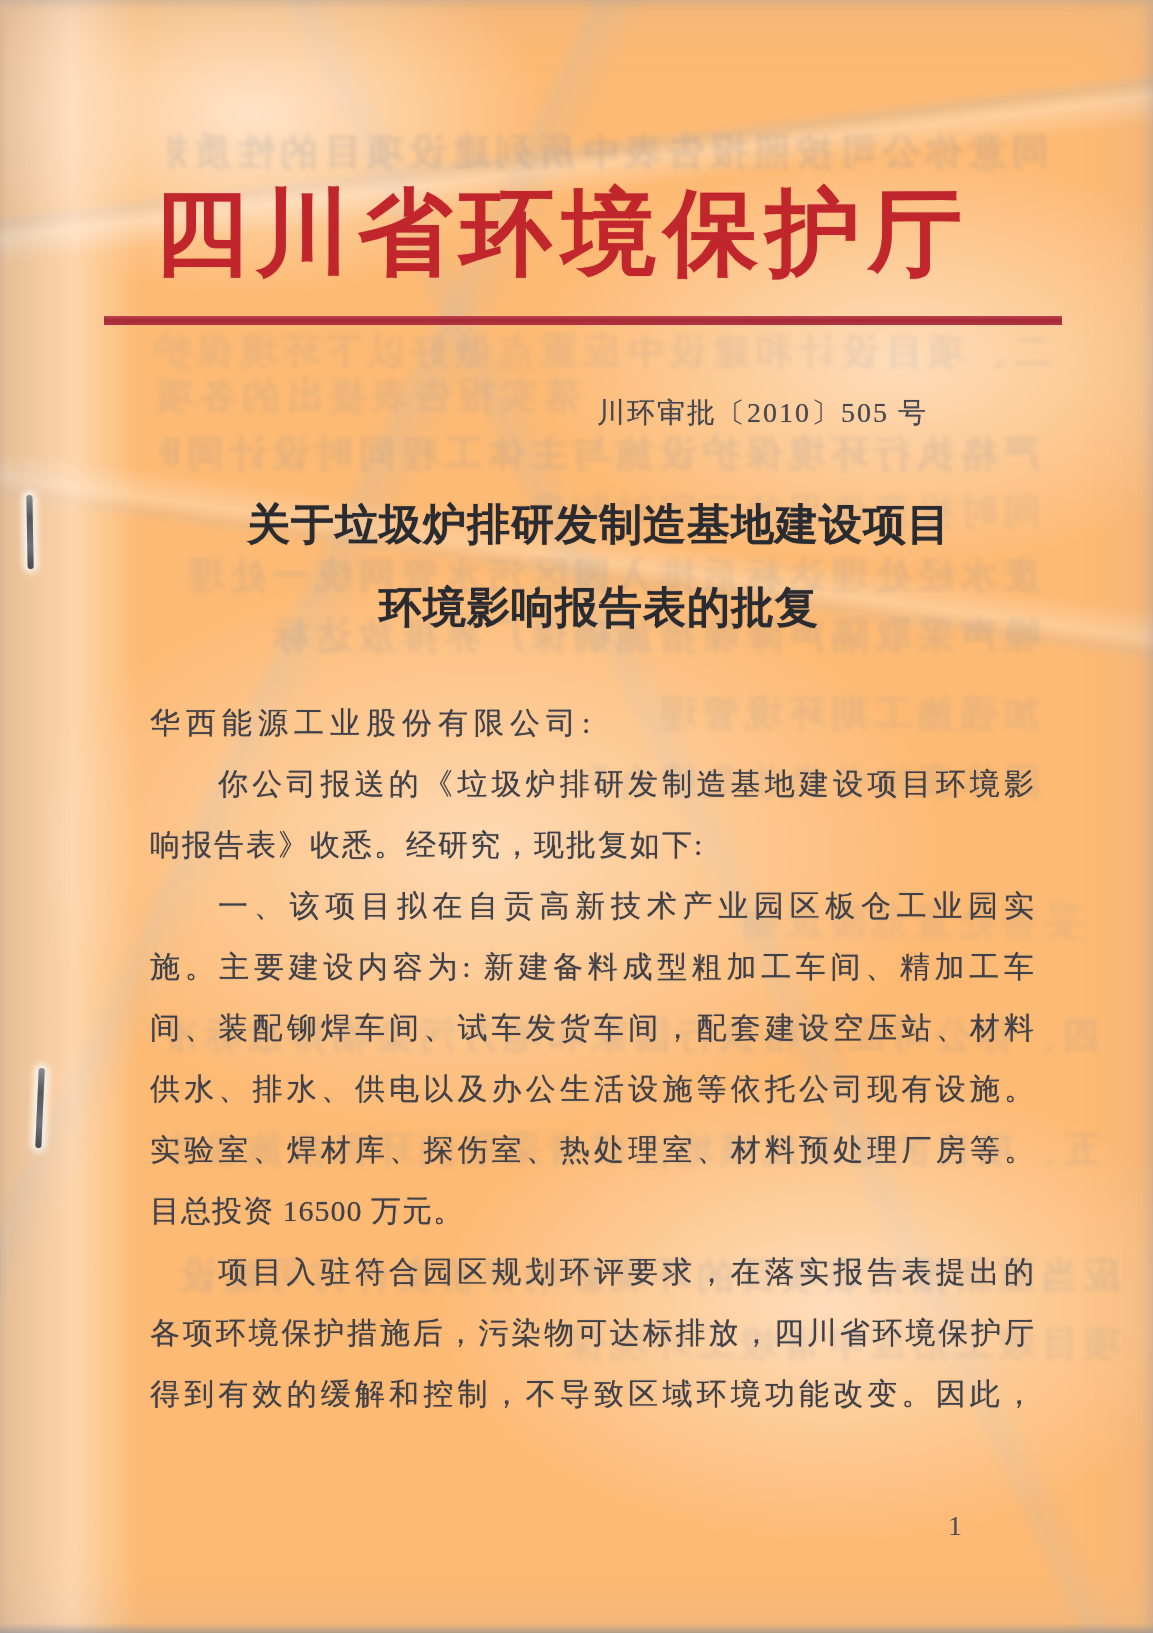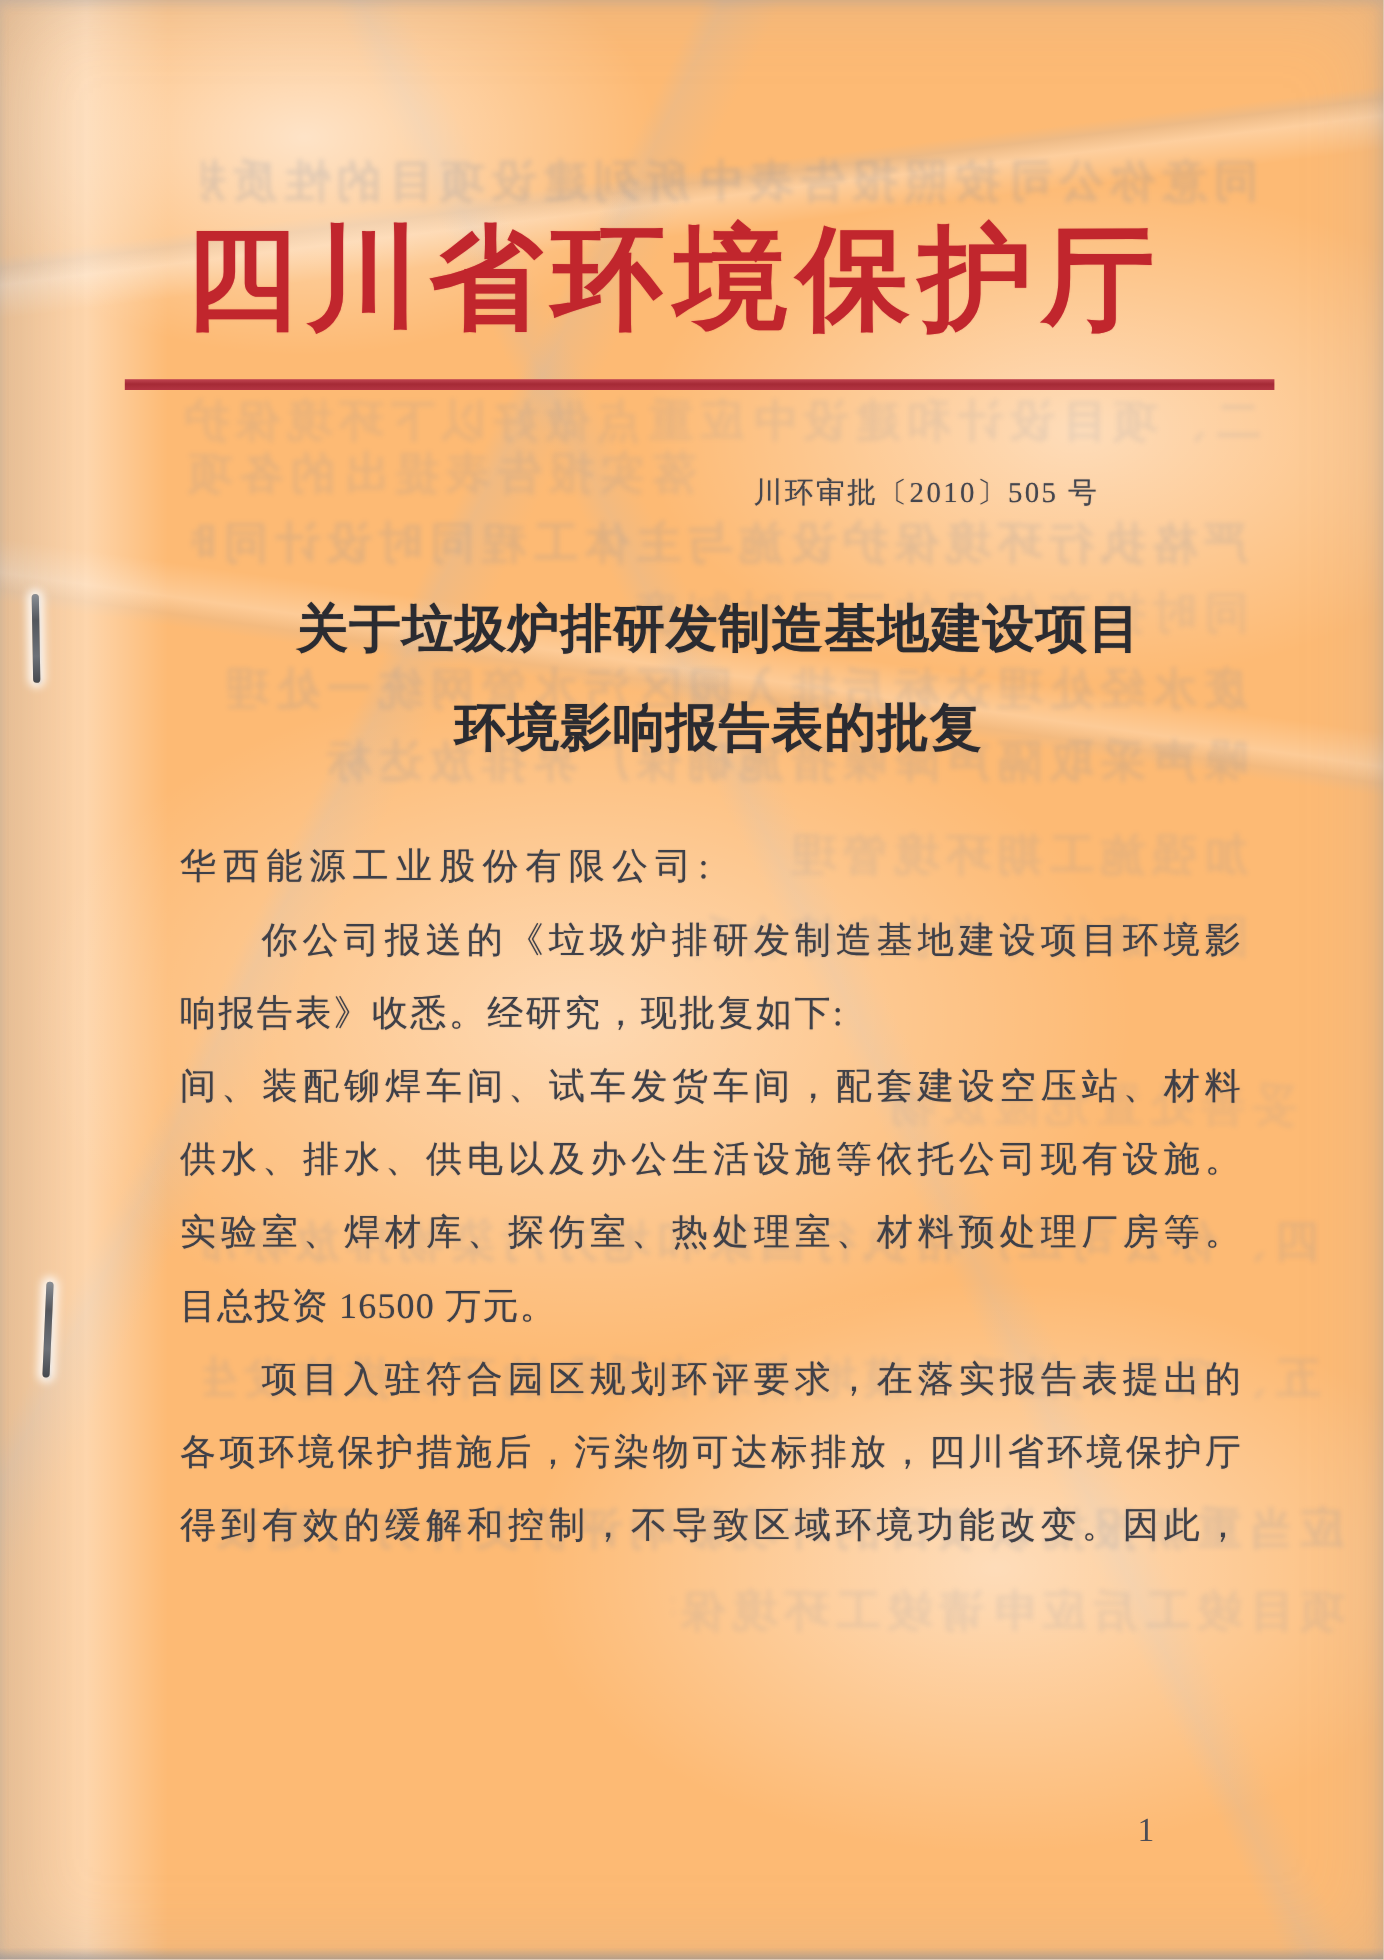--- a/index.html
+++ b/index.html
@@ -68,22 +68,22 @@
     font-size: 94px; font-weight: 700; letter-spacing: 8px; line-height: 1;
     color: #c1262d;
     text-shadow: 0 0 1px rgba(193,38,45,.55);
   }
   .rule {
     position: absolute; top: 316px; left: 104px; width: 958px; height: 9px;
     background: linear-gradient(to bottom, #c04450, #a52a36 45%, #b23442);
   }
 
   .docnum {
-    position: absolute; top: 394px; left: 628px;
-    font-size: 24px; letter-spacing: 2px; color: #45464e;
+    position: absolute; top: 394px; left: 597px;
+    font-size: 28px; letter-spacing: 2px; color: #45464e;
     text-shadow: 0 0 1px rgba(69,70,78,.5);
     white-space: nowrap;
   }
 
   .title {
     position: absolute; left: 110px; width: 950px;
     text-align: center;
     font-size: 43px; font-weight: 700; letter-spacing: 1px; line-height: 1.15;
     color: #2a2b31;
     text-shadow: 0 0 1px rgba(42,43,49,.5);
@@ -148,20 +148,22 @@
 
   <div class="docnum">川环审批〔2010〕505 号</div>
 
   <div class="title t1">关于垃圾炉排研发制造基地建设项目</div>
   <div class="title t2">环境影响报告表的批复</div>
 
   <div class="doc-body">
     <div class="line sp6">华西能源工业股份有限公司:</div>
     <div class="line ind fill">你公司报送的《垃圾炉排研发制造基地建设项目环境影</div>
     <div class="line sp2">响报告表》收悉。经研究，现批复如下:</div>
+    <div class="line ind fill">一、该项目拟在自贡高新技术产业园区板仓工业园实</div>
+    <div class="line fill">施。主要建设内容为: 新建备料成型粗加工车间、精加工车</div>
     <div class="line fill">间、装配铆焊车间、试车发货车间，配套建设空压站、材料</div>
     <div class="line fill">供水、排水、供电以及办公生活设施等依托公司现有设施。</div>
     <div class="line fill">实验室、焊材库、探伤室、热处理室、材料预处理厂房等。</div>
     <div class="line">目总投资 16500 万元。</div>
     <div class="line ind fill">项目入驻符合园区规划环评要求，在落实报告表提出的</div>
     <div class="line fill">各项环境保护措施后，污染物可达标排放，四川省环境保护厅</div>
     <div class="line fill">得到有效的缓解和控制，不导致区域环境功能改变。因此，</div>
   </div>
 
   <div class="staple s1"></div>

